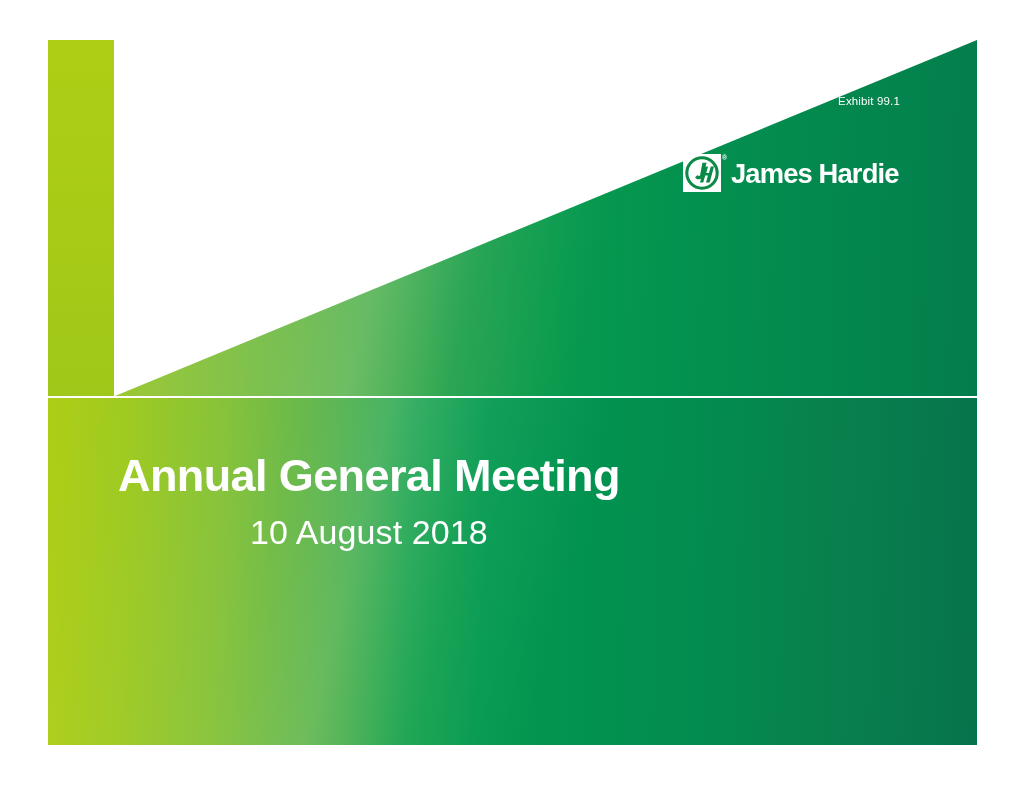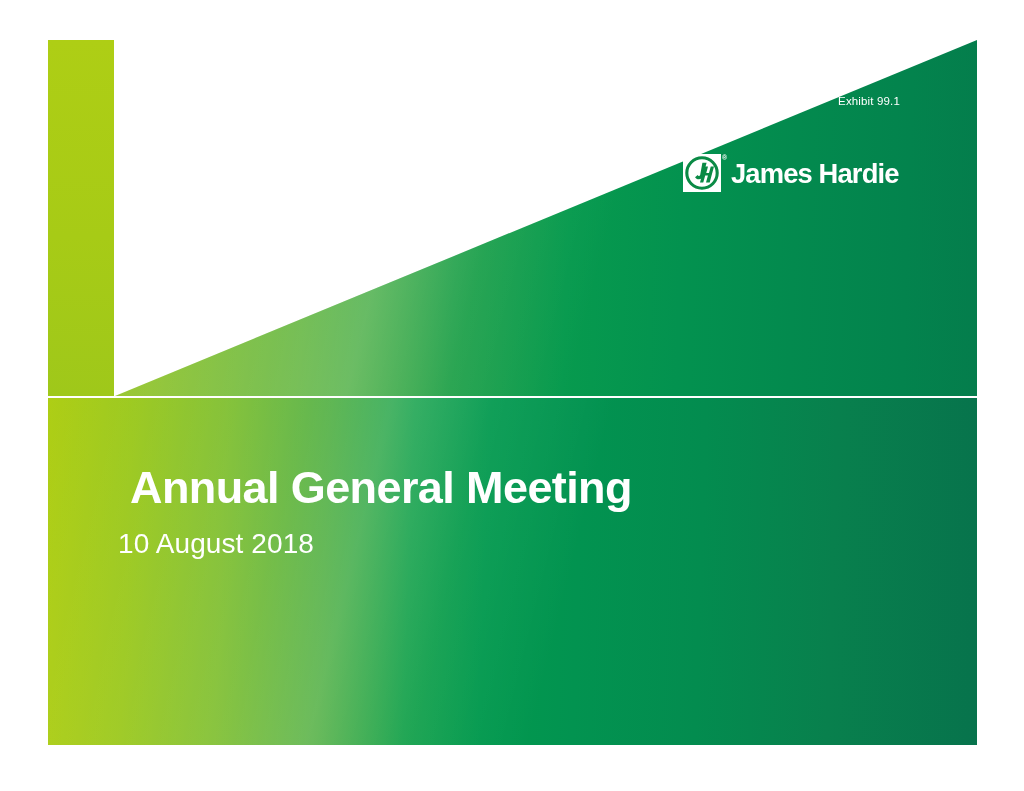--- a/index.html
+++ b/index.html
@@ -15,20 +15,21 @@
     font-family: "Liberation Sans", sans-serif;
     -webkit-font-smoothing: antialiased;
   }
 
   
   #page {
     position: relative;
     width: 1024px;
     height: 559px;
     background: #ffffff;
+    text-align: center;
   }
 
   
   #slide {
     position: absolute;
     left: 48px;
     top: 40px;
     width: 929px;
     height: 705px;
     overflow: hidden;
@@ -181,31 +182,31 @@
   }
 
   
   .title-block {
     position: absolute;
     left: 70px;
     top: 410px;
     z-index: 8;
   }
   .slide-title {
-    margin: 12px;
+    margin: 0;
     font-size: 45px;
     line-height: 52px;
     font-weight: 700;
     color: #ffffff;
     letter-spacing: -0.6px;
     white-space: nowrap;
   }
   .slide-subtitle {
     margin: 15px 0 0 0;
-    font-size: 28px;
+    font-size: 34px;
     line-height: 30px;
     font-weight: 400;
     color: #ffffff;
     letter-spacing: 0.1px;
     white-space: nowrap;
   }
 </style>
 </head>
 <body>
 

